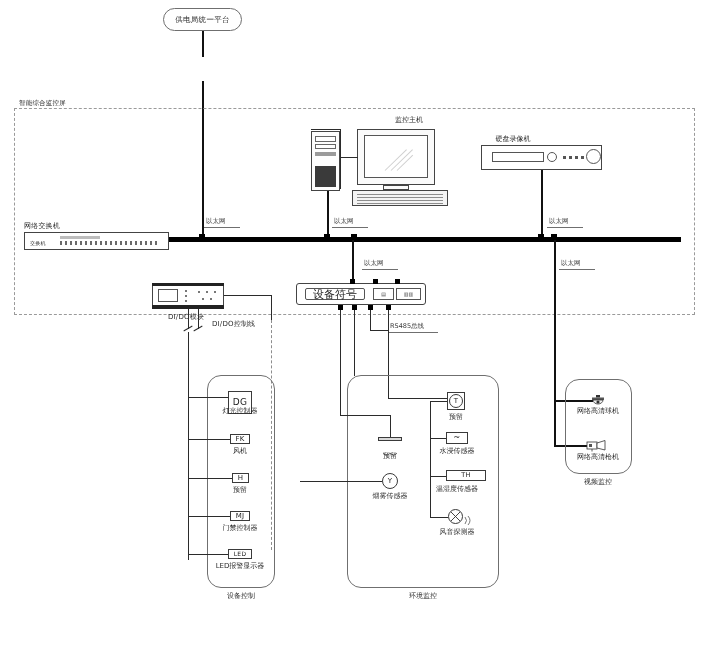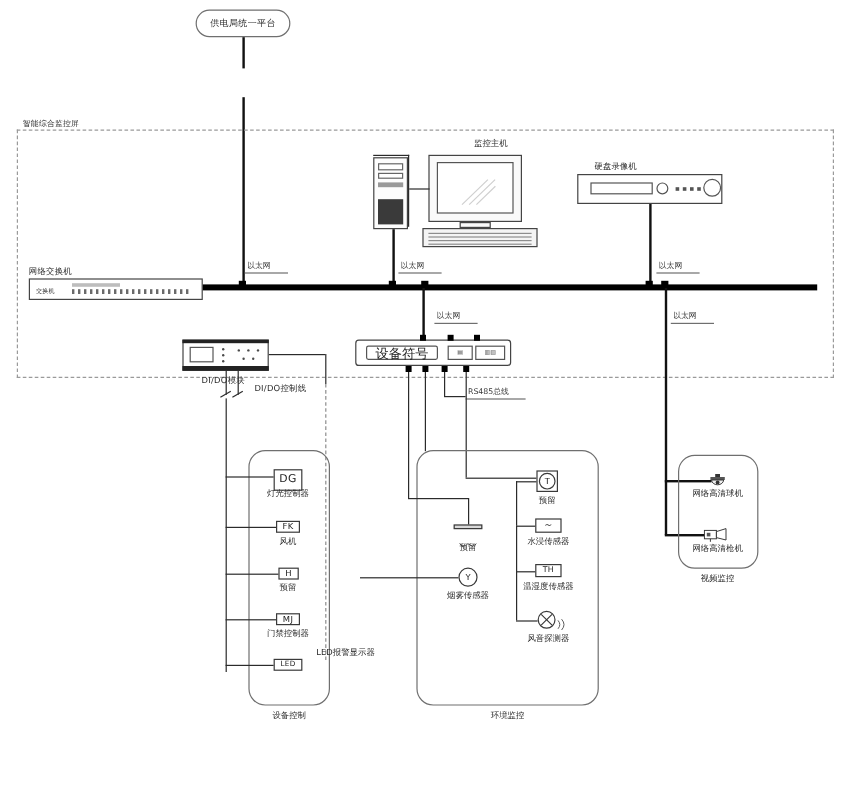--- a/index.html
+++ b/index.html
@@ -331,21 +331,21 @@
   <div class="line-h" style="left:388px;top:398px;width:60px;"></div>
 
   <div class="line-v" style="left:554px;top:240px;height:160px;width:2px;background:#111;"></div>
   <div class="line-h" style="left:554px;top:400px;width:39px;height:2px;background:#111;"></div>
   <div class="line-v" style="left:554px;top:400px;height:46px;width:2px;background:#111;"></div>
   <div class="line-h" style="left:554px;top:445px;width:34px;height:2px;background:#111;"></div>
 
   <div class="rbox" style="left:207px;top:375px;width:68px;height:213px;"></div>
   <div class="lbl-c" style="left:241px;top:592px;">设备控制</div>
 
-  <div class="devsym" style="left:228px;top:391px;width:24px;height:18px;font-size:9px;">
+  <div class="devsym" style="left:228px;top:391px;width:24px;height:23px;font-size:9px;">
     <span>DG</span>
   </div>
   <div class="lbl-c" style="left:240px;top:407px;">灯光控制器</div>
   <div class="line-h" style="left:188px;top:397px;width:40px;"></div>
 
   <div class="devsym" style="left:230px;top:434px;width:20px;height:10px;">
     <span>FK</span>
   </div>
   <div class="lbl-c" style="left:240px;top:447px;">风机</div>
   <div class="line-h" style="left:188px;top:439px;width:42px;"></div>
@@ -358,21 +358,21 @@
 
   <div class="devsym" style="left:230px;top:511px;width:20px;height:10px;">
     <span>MJ</span>
   </div>
   <div class="lbl-c" style="left:240px;top:524px;">门禁控制器</div>
   <div class="line-h" style="left:188px;top:516px;width:42px;"></div>
 
   <div class="devsym" style="left:228px;top:549px;width:24px;height:10px;font-size:6px;">
     <span>LED</span>
   </div>
-  <div class="lbl-c" style="left:240px;top:540px;margin-left:48px;">LED报警显示器</div>
+  <div class="lbl-c" style="left:240px;top:562px;">LED报警显示器</div>
   <div class="line-h" style="left:188px;top:554px;width:40px;"></div>
 
   <div class="rbox" style="left:347px;top:375px;width:152px;height:213px;"></div>
   <div class="lbl-c" style="left:423px;top:592px;">环境监控</div>
 
   <div class="sq-around" style="left:378px;top:437px;width:24px;height:4px;background:#d9d9d9;"></div>
   <div class="wave" style="left:382px;top:443px;width:16px;height:6px;">
     <svg width="16" height="6" viewBox="0 0 16 6">
       <path d="M1 1 Q4 5 8 1 Q12 5 15 1" stroke="#555" fill="none" stroke-width="0.8"></path>
     </svg>
@@ -392,21 +392,21 @@
   <div class="devcirc" style="left:449px;top:394px;width:14px;height:14px;">
     <span>T</span>
   </div>
   <div class="lbl-c" style="left:456px;top:413px;">预留</div>
 
   <div class="devsym" style="left:446px;top:432px;width:22px;height:12px;font-size:8px;">
     <span>~</span>
   </div>
   <div class="lbl-c" style="left:457px;top:447px;">水浸传感器</div>
 
-  <div class="devsym" style="left:446px;top:470px;width:22px;height:11px;font-size:6.5px;">
+  <div class="devsym" style="left:446px;top:470px;width:40px;height:11px;font-size:6.5px;">
     <span>TH</span>
   </div>
   <div class="lbl-c" style="left:457px;top:485px;text-align:center;">温湿度传感器</div>
 
   <div class="devcirc" style="left:448px;top:509px;width:15px;height:15px;">
     <svg width="11" height="11" viewBox="0 0 11 11">
       <line x1="1" y1="1" x2="10" y2="10" stroke="#333" stroke-width="0.9"></line>
       <line x1="10" y1="1" x2="1" y2="10" stroke="#333" stroke-width="0.9"></line>
     </svg>
   </div>

